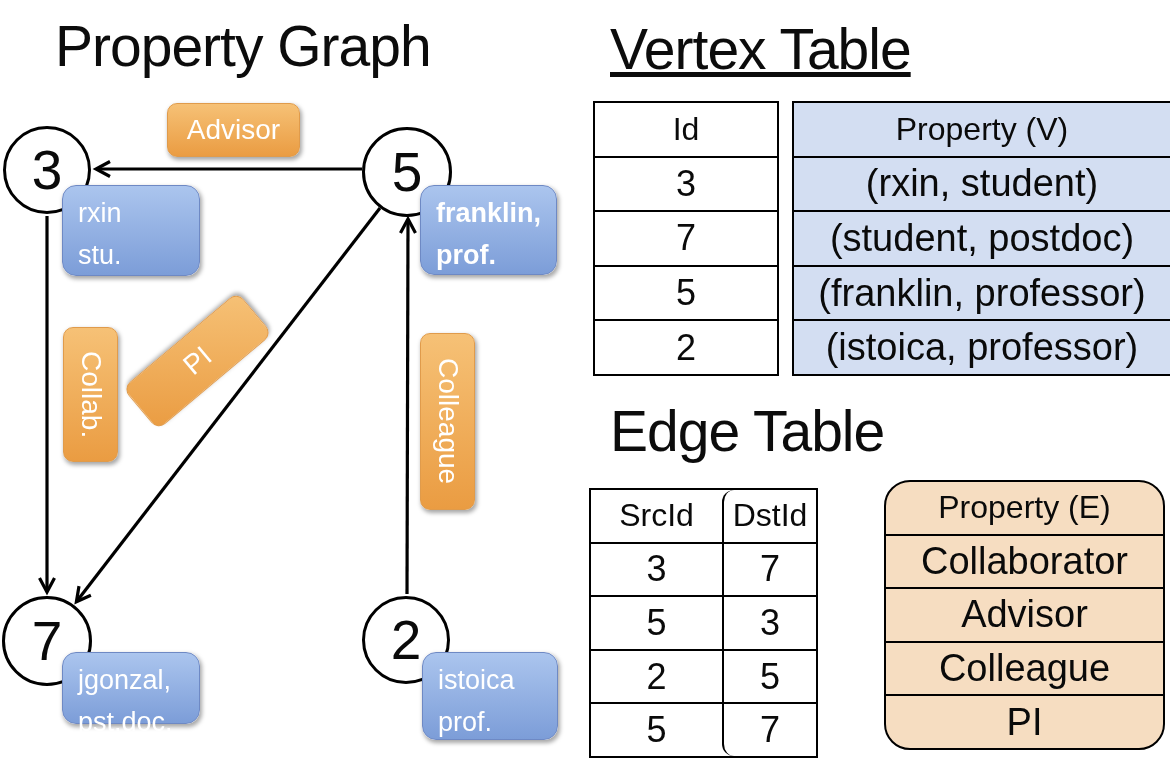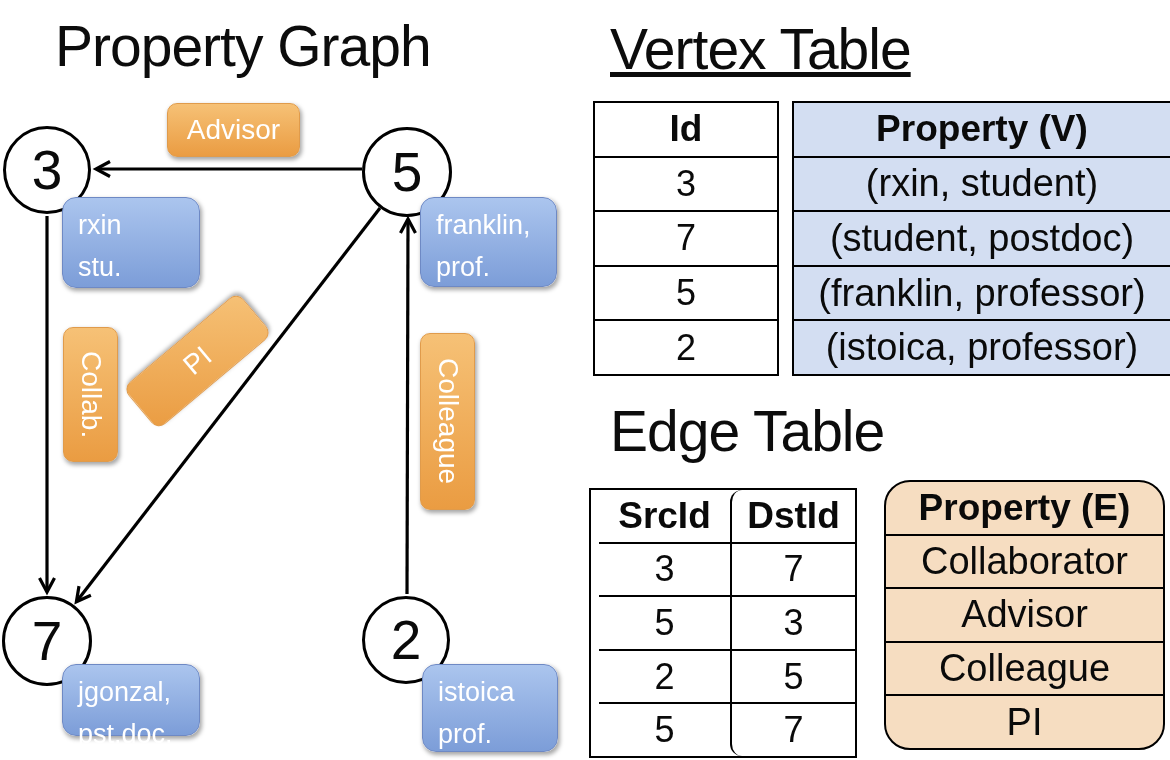--- a/index.html
+++ b/index.html
@@ -46,21 +46,20 @@
     position: absolute;
     z-index: 3;
     background: linear-gradient(180deg, #abc5ee 0%, #7c9dd8 100%);
     border: 1.5px solid #6e89c4;
     border-radius: 14px;
     box-shadow: 1.5px 2.5px 4px rgba(0,0,0,0.35);
     color: #ffffff;
     font-size: 27px;
     line-height: 1.55;
     padding: 7px 8px 0 15px;
-    margin-top: 12px;
   }
   .vprop-box span { display: block; }
 
   .edge-label {
     position: absolute;
     z-index: 3;
     background: linear-gradient(180deg, #f6c176 0%, #ea9c42 100%);
     border: 1px solid #e09b4b;
     border-radius: 10px;
     box-shadow: 1.5px 2.5px 4px rgba(0,0,0,0.35);
@@ -92,21 +91,21 @@
     flex: 1;
     display: flex;
     align-items: center;
     justify-content: center;
     border-top: 2px solid #000000;
     font-size: 38px;
     color: #0a0a0a;
     white-space: nowrap;
   }
   .trow:first-child { border-top: none; }
-  .trow.hdr { font-weight: bold; font-size: 37px; }
+  .trow.hdr { font-weight: normal; font-size: 32px; }
   .trow.num { font-size: 36px; }
   .two-col-wrap {
     position: absolute;
     display: flex;
     border: 2.5px solid #000000;
     background: #ffffff;
   }
   .inner-col { display: flex; flex-direction: column; }
   .inner-col + .inner-col { border-left: 2px solid #000000; border-radius: 12px; }
 </style>
@@ -138,21 +137,21 @@
 
     <div class="edge-label" style="left:167px; top:103px; width:133px; height:54px;">Advisor</div>
     <div class="edge-label vertical" style="left:63px; top:327px; width:55px; height:135px;">Collab.</div>
     <div class="edge-label rotated" style="left:170px; top:286px; width:55px; height:150px;">PI</div>
     <div class="edge-label vertical" style="left:420px; top:333px; width:55px; height:177px;">Colleague</div>
 
     <div class="vprop-box" style="left:62px; top:185px; width:138px; height:91px;">
       <span>rxin</span>
       <span>stu.</span>
     </div>
-    <div class="vprop-box" style="left:420px; top:185px; width:137px; height:90px;">
+    <div class="vprop-box" style="left:420px; top:185px; width:137px; height:90px;font-weight:bold;">
       <span>franklin,</span>
       <span>prof.</span>
     </div>
     <div class="vprop-box" style="left:62px; top:652px; width:138px; height:72px;">
       <span>jgonzal,</span>
       <span>pst.doc.</span>
     </div>
     <div class="vprop-box" style="left:422px; top:652px; width:136px; height:88px;">
       <span>istoica</span>
       <span>prof.</span>
@@ -172,21 +171,21 @@
   <div class="tcol blue-fill" style="left:785px; top:101px; width:380px; height:275px;">
     <div class="trow hdr">Property (V)</div>
     <div class="trow">(rxin, student)</div>
     <div class="trow">(student, postdoc)</div>
     <div class="trow">(franklin, professor)</div>
     <div class="trow">(istoica, professor)</div>
   </div>
 
   <div class="big-title" style="left:610px; top:398px; width:450px;">Edge Table</div>
 
-  <div class="two-col-wrap" style="left:589px; top:488px; width:268px; height:270px;padding-left:8px;">
+  <div class="two-col-wrap" style="left:589px; top:488px; width:229px; height:270px;">
     <div class="inner-col" style="width:131px;">
       <div class="trow hdr">SrcId</div>
       <div class="trow num">3</div>
       <div class="trow num">5</div>
       <div class="trow num">2</div>
       <div class="trow num">5</div>
     </div>
     <div class="inner-col" style="flex:1;">
       <div class="trow hdr">DstId</div>
       <div class="trow num">7</div>

